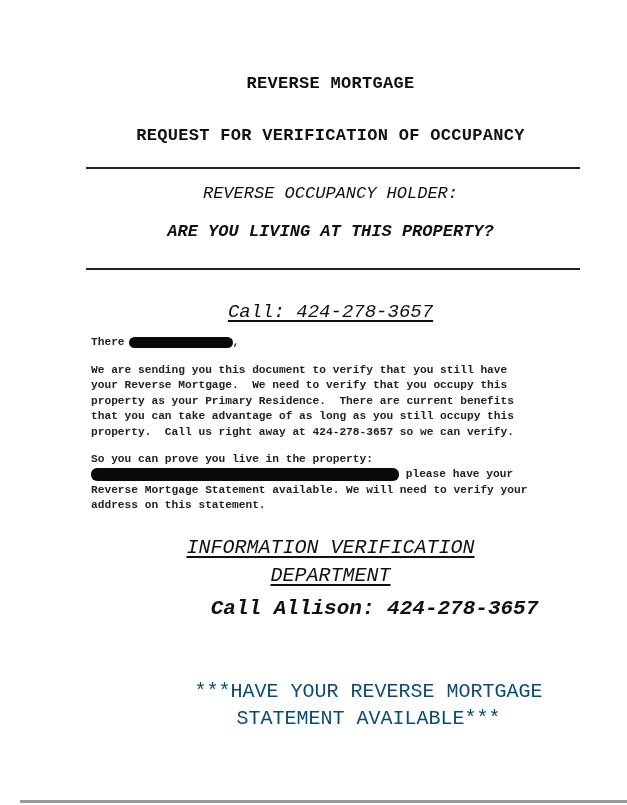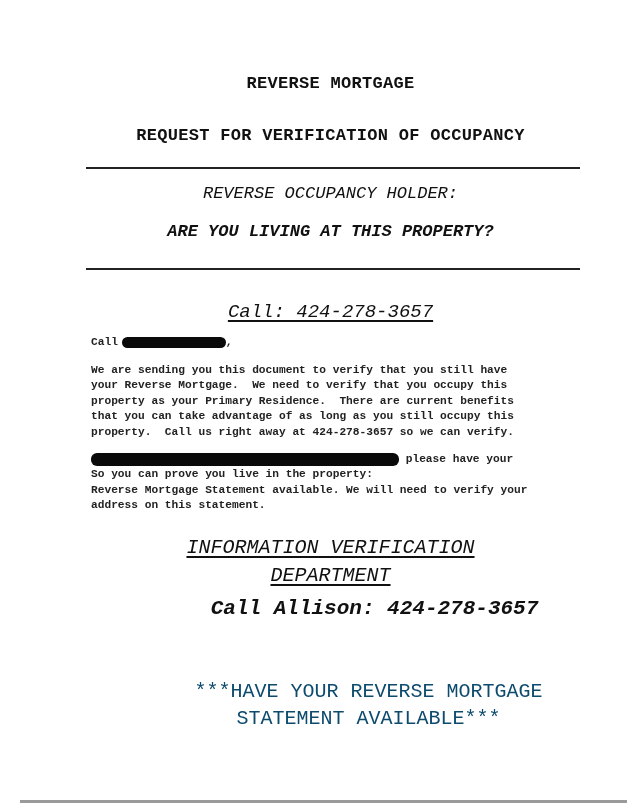--- a/index.html
+++ b/index.html
@@ -76,25 +76,25 @@
 
   <div class="center holder1">REVERSE OCCUPANCY HOLDER:</div>
   <div class="center holder2">ARE YOU LIVING AT THIS PROPERTY?</div>
 
   <div class="rule rule2"></div>
 
   <div class="center call-top">
     <span>Call: 424-278-3657</span>
   </div>
 
-  <div class="letter dear"><span>Call</span><span class="redact redact-name"></span><span>,</span></div>
+  <div class="letter dear"><span>There</span><span class="redact redact-name"></span><span>,</span></div>
 
   <div class="letter para1"><div>We are sending you this document to verify that you still have</div><div>your Reverse Mortgage.  We need to verify that you occupy this</div><div>property as your Primary Residence.  There are current benefits</div><div>that you can take advantage of as long as you still occupy this</div><div>property.  Call us right away at 424-278-3657 so we can verify.</div></div>
 
-  <div class="letter para2"><div><span class="redact redact-address"></span><span> please have your</span></div><div>So you can prove you live in the property:</div><div>Reverse Mortgage Statement available. We will need to verify your</div><div>address on this statement.</div></div>
+  <div class="letter para2"><div>So you can prove you live in the property:</div><div><span class="redact redact-address"></span><span> please have your</span></div><div>Reverse Mortgage Statement available. We will need to verify your</div><div>address on this statement.</div></div>
 
   <div class="center dept">
     <div><span>INFORMATION VERIFICATION</span></div>
     <div><span>DEPARTMENT</span></div>
   </div>
 
   <div class="center call-allison">Call Allison: 424-278-3657</div>
 
   <div class="center footer-note">
     <div>***HAVE YOUR REVERSE MORTGAGE</div>

